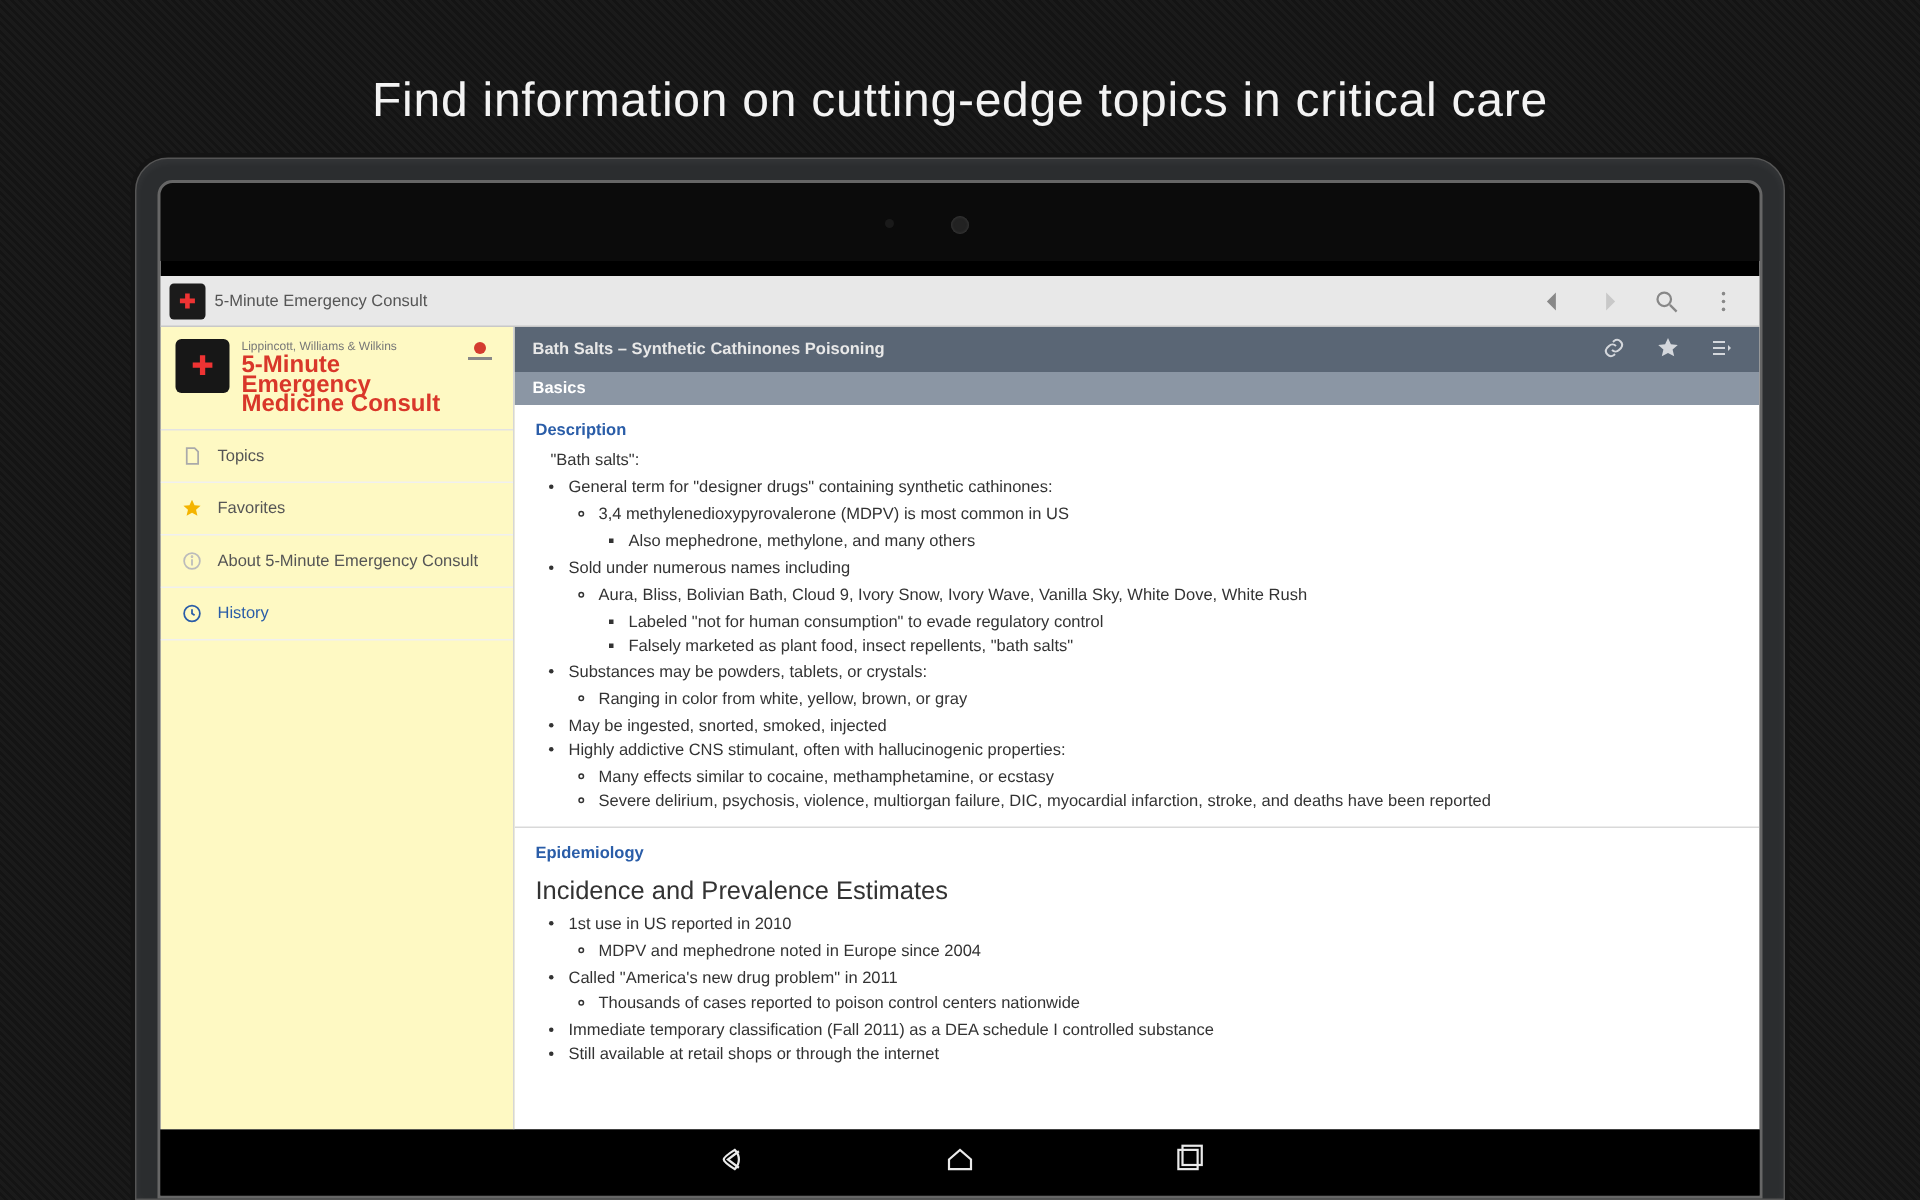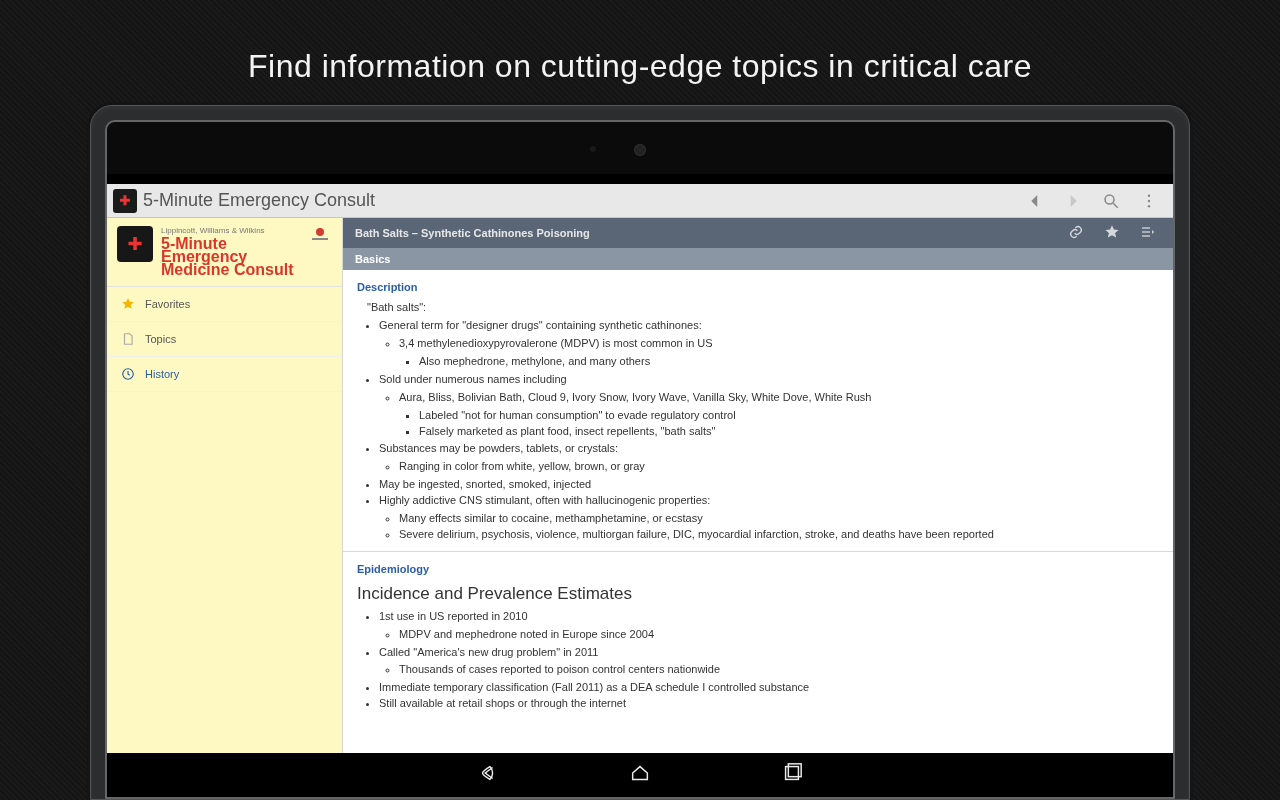--- a/index.html
+++ b/index.html
@@ -52,21 +52,21 @@
   .actionbar {
     height:34px; background:#e8e8e8; border-bottom:1px solid #c8c8c8;
     display:flex; align-items:center; padding:0 8px 0 6px; gap:6px;
   }
   .app-icon {
     width:24px; height:24px; background:#1b1b1b; border-radius:3px;
     display:flex; align-items:center; justify-content:center;
     color:#d33; font-weight:bold; font-size:12px;
   }
   .app-icon:before { content:"✚"; color:#e33; font-size:13px;}
-  .actionbar-title { color:#555; font-size:18px; flex:1; }
+  .actionbar-title { color:#555; font-size:11px; flex:1; }
   .ab-btn { width:32px; height:32px; display:flex; align-items:center; justify-content:center; color:#888; }
   .ab-btn svg { width:18px; height:18px; }
   .ab-btn.disabled { color:#c8c8c8; }
   
   .body-row { flex:1; display:flex; overflow:hidden; }
   .sidebar {
     width:236px; border-right:1px solid #d6d6d6; background:#fef9c3;
     display:flex; flex-direction:column;
   }
   .brand-card {
@@ -175,34 +175,44 @@
               </div>
               <div class="brand-logo">
                 <svg viewBox="0 0 24 16">
                     <circle cx="12" cy="6" r="4" fill="#d43c2f"></circle>
                     <rect x="4" y="12" width="16" height="2" fill="#888"></rect>
                   </svg>
               </div>
             </div>
 
             <div class="nav-item">
+              <span class="ic" style="color:#aaa">
+                <svg viewBox="0 0 24 24" fill="none" stroke="currentColor" stroke-width="2">
+                    <path d="M6 3h9l4 4v14H6z"></path>
+                  </svg>
+              </span>
+              <span>Topics</span>
+            </div>
+            <div class="nav-item">
               <span class="ic star-fill">
                 <svg viewBox="0 0 24 24" fill="currentColor">
                     <path d="M12 2l2.9 6.3 6.9.6-5.2 4.6 1.6 6.8L12 16.9 5.8 20.3l1.6-6.8L2.2 8.9l6.9-.6z"></path>
                   </svg>
               </span>
               <span>Favorites</span>
             </div>
             <div class="nav-item">
-              <span class="ic" style="color:#aaa">
+              <span class="ic" style="color:#bbb">
                 <svg viewBox="0 0 24 24" fill="none" stroke="currentColor" stroke-width="2">
-                    <path d="M6 3h9l4 4v14H6z"></path>
+                    <circle cx="12" cy="12" r="9"></circle>
+                    <line x1="12" y1="10" x2="12" y2="17"></line>
+                    <circle cx="12" cy="7" r="0.5" fill="currentColor"></circle>
                   </svg>
               </span>
-              <span>Topics</span>
+              <span>About 5-Minute Emergency Consult</span>
             </div>
             <div class="nav-item history">
               <span class="ic">
                 <svg viewBox="0 0 24 24" fill="none" stroke="currentColor" stroke-width="2">
                     <circle cx="12" cy="12" r="9"></circle>
                     <path d="M12 7v5l3 2"></path>
                   </svg>
               </span>
               <span>History</span>
             </div>

